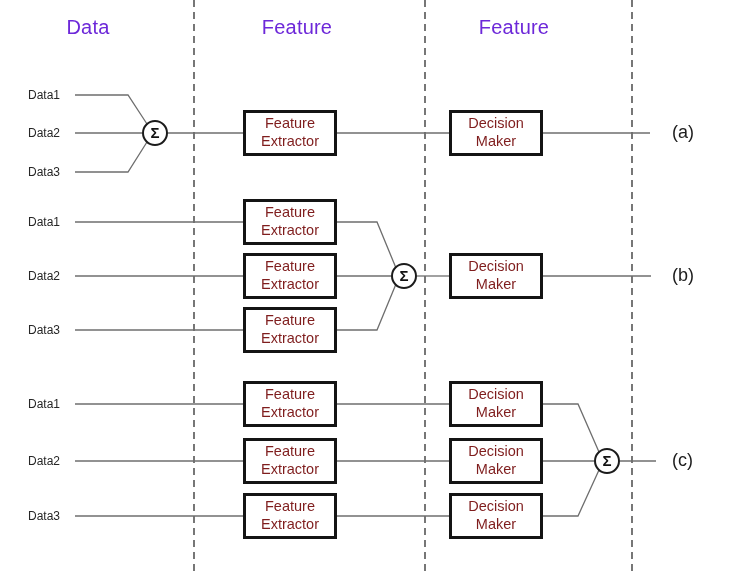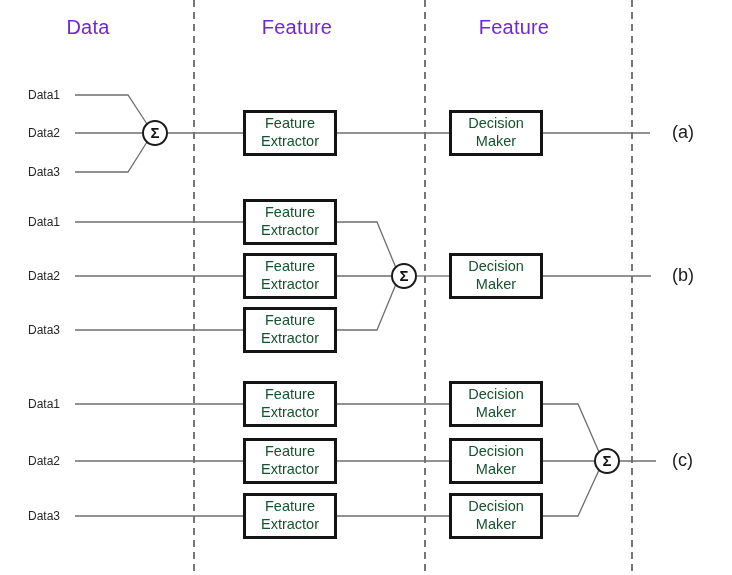--- a/index.html
+++ b/index.html
@@ -33,21 +33,21 @@
     width:94px;height:46px;
     border:3px solid #141414;
     background:#ffffff;
     box-sizing:border-box;
     display:flex;
     align-items:center;
     justify-content:center;
     text-align:center;
     font-size:14.5px;
     line-height:1.22;
-    color:#14532d;
+    color:#7f1d1d;
     padding:0 4px;
   }
   .sum{
     position:absolute;
     width:26px;height:26px;
     border:2.2px solid #1b1b1b;
     border-radius:50%;
     background:#ffffff;
     box-sizing:border-box;
     display:flex;

